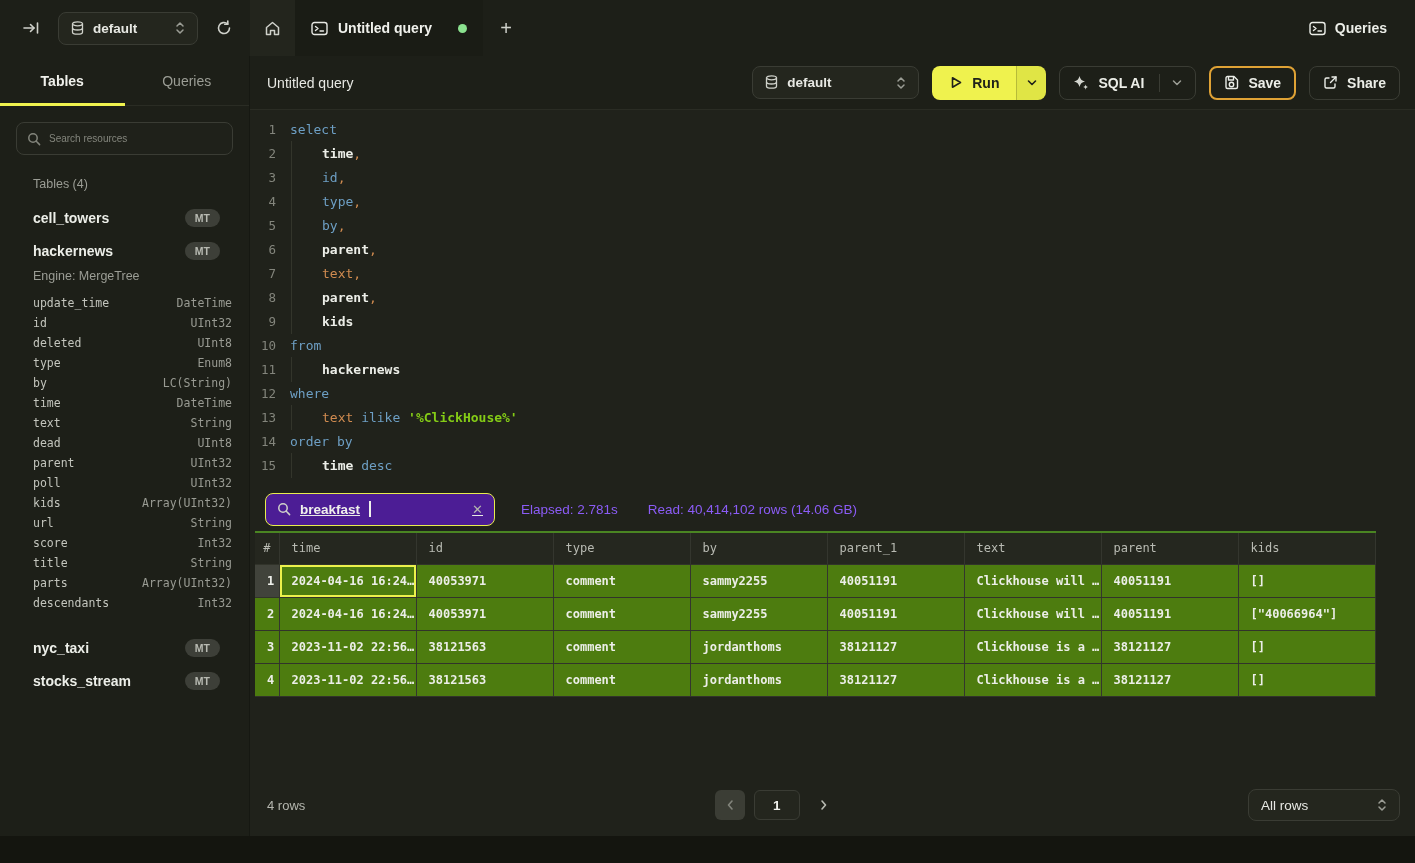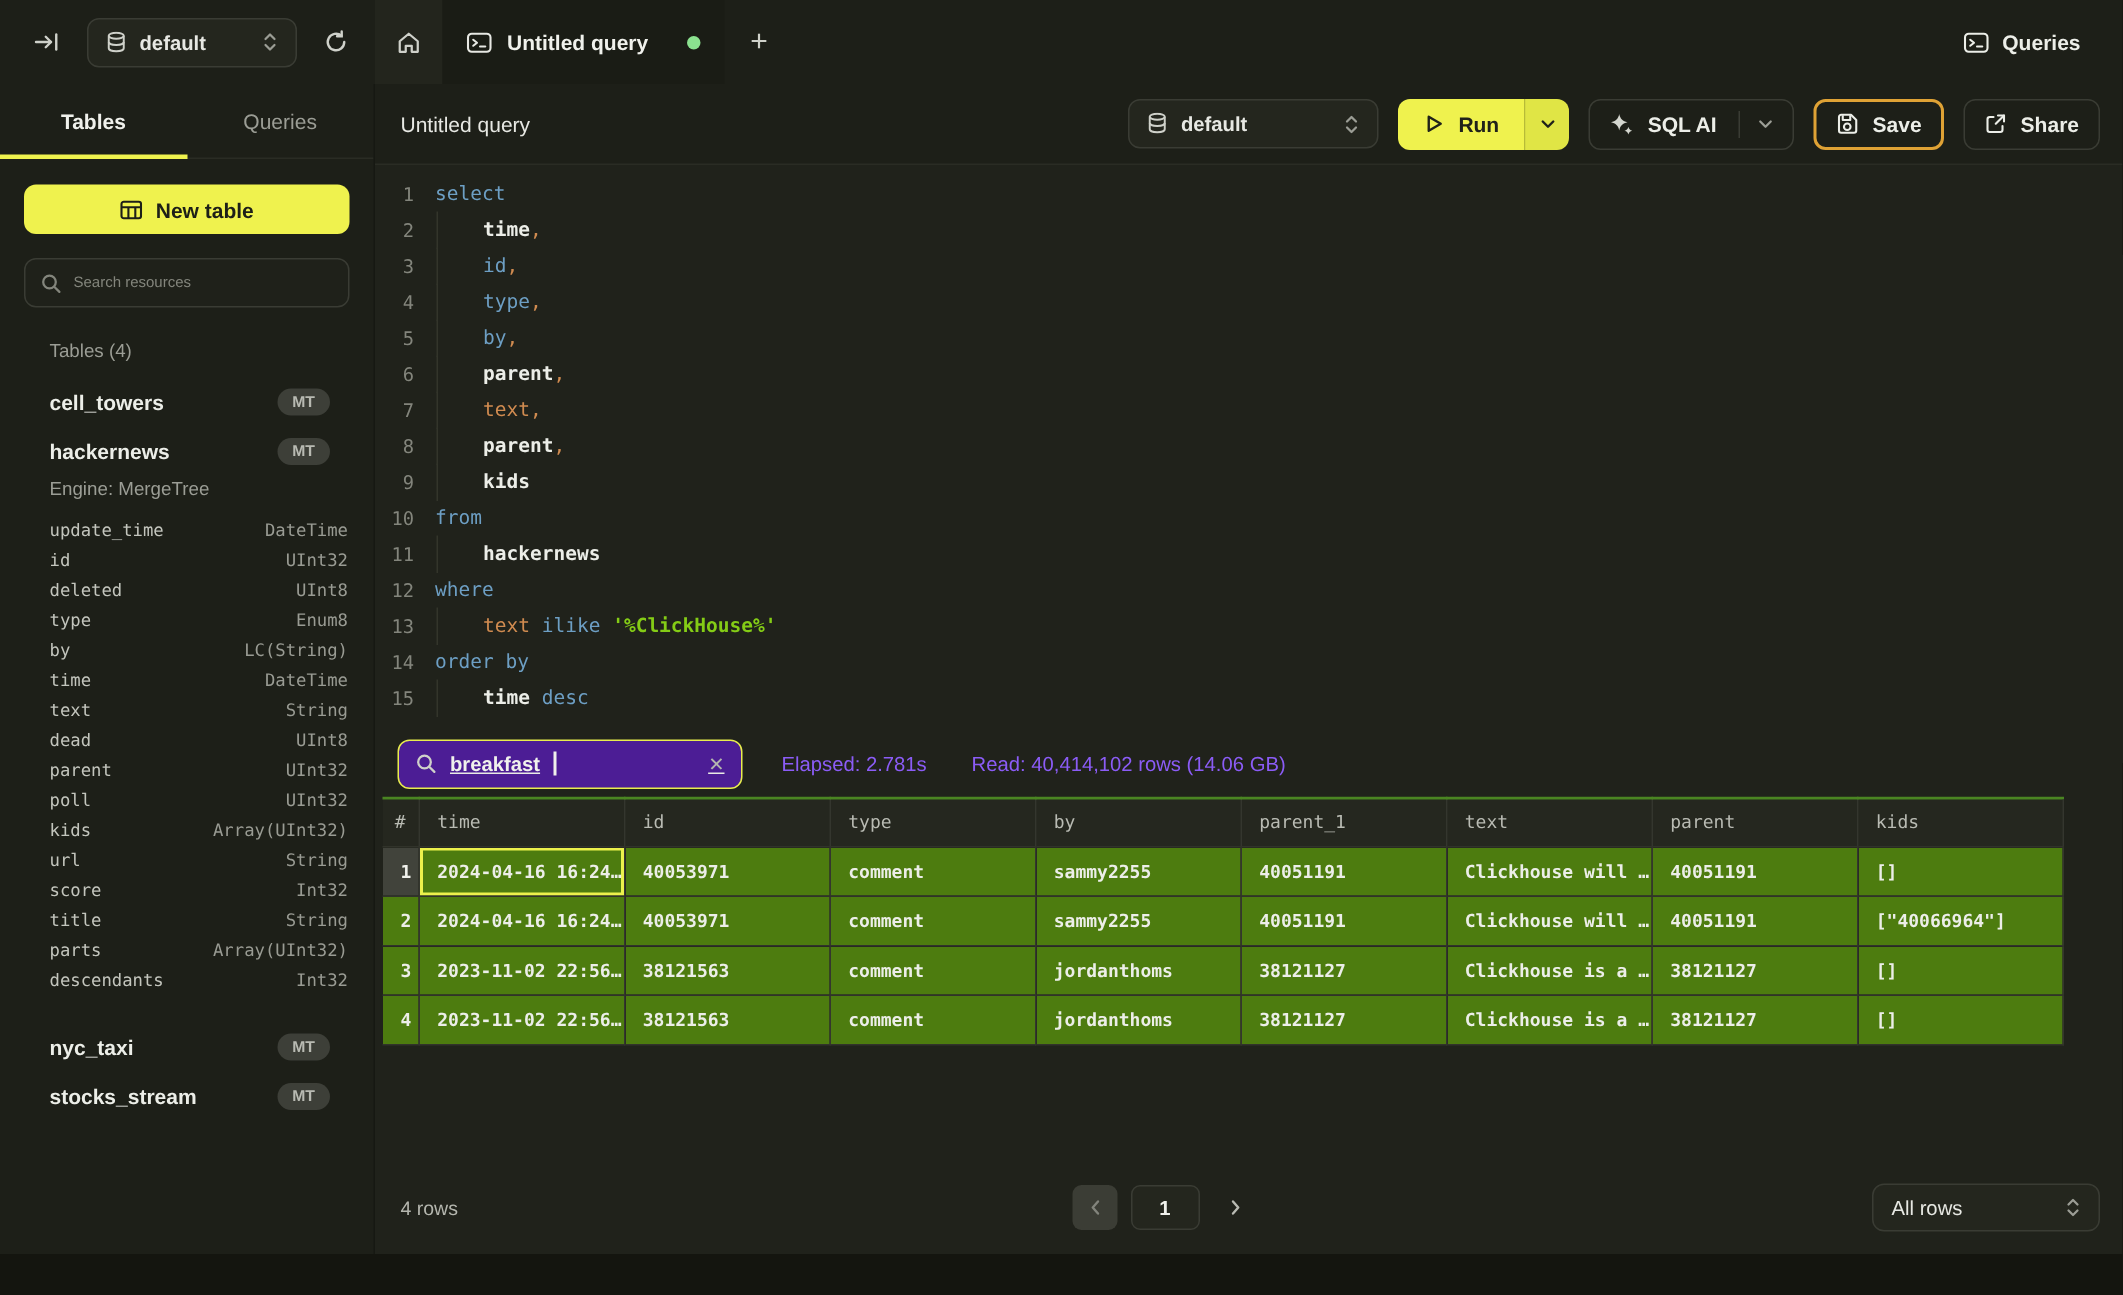--- a/index.html
+++ b/index.html
@@ -184,31 +184,20 @@
     </div>
   </header>
 
   <div class="body">
 
     <aside class="sidebar">
       <div class="side-tabs">
         <button class="side-tab active">Tables</button>
         <button class="side-tab">Queries</button>
       </div>
-      <button class="new-table-btn">
-        <span>
-          <svg width="15" height="14" viewBox="0 0 15 14" fill="none" stroke="#1d1f18" stroke-width="1.4">
-              <rect x="1" y="1.5" width="13" height="11" rx="1.5"></rect>
-              <path d="M1 5.2 h13"></path>
-              <path d="M5.6 5.2 v7.3"></path>
-              <path d="M10.2 5.2 v7.3"></path>
-            </svg>
-        </span>
-        <span>New table</span>
-      </button>
       <div class="side-search">
         <span>
           <svg width="14" height="14" viewBox="0 0 14 14" fill="none" stroke="#83857c" stroke-width="1.5" stroke-linecap="round">
               <circle cx="6" cy="6" r="4.2"></circle>
               <path d="M9.3 9.3 L12.6 12.6"></path>
             </svg>
         </span>
         <input placeholder="Search resources" style="">
       </div>
       <div class="side-list">

